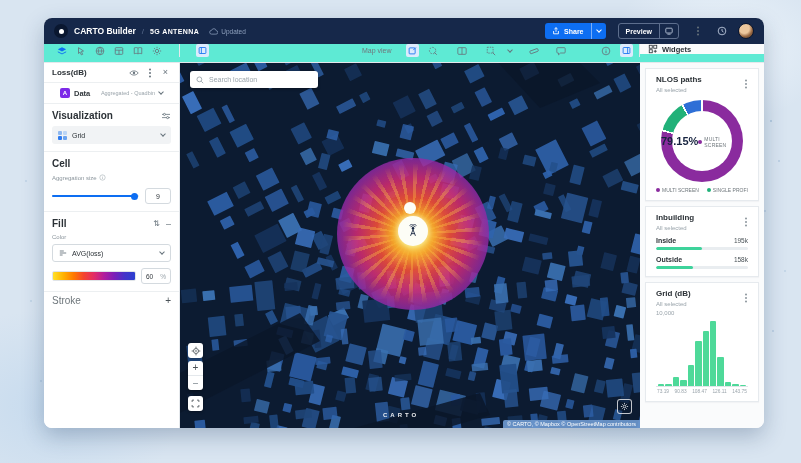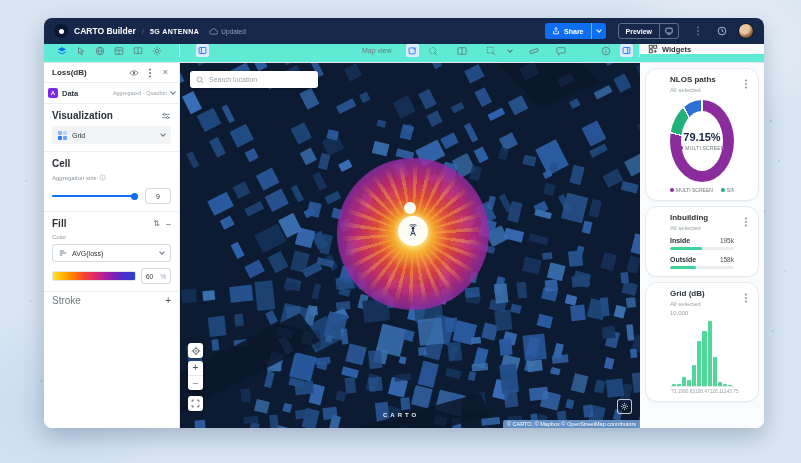--- a/index.html
+++ b/index.html
@@ -54,21 +54,21 @@
 
   
   .appbody{flex:1;display:flex;min-height:0}
 
   
   .left-panel{width:136px;border-right:1px solid #e4e8ec;background:#fff;font-size:7.5px;flex:0 0 auto;overflow:hidden}
   .lp-head{height:20px;display:flex;align-items:center;gap:5px;padding:0 8px;border-bottom:1px solid #eceff1}
   .lp-title{font-weight:bold;font-size:8px;flex:1;color:#2b3136}
   .ghost{color:#67737c;cursor:pointer;display:flex;align-items:center;justify-content:center;width:11px;height:11px}
   .xglyph::before{content:"×";font-size:9px;line-height:1}
-  .lp-data{height:20px;display:flex;align-items:center;gap:4px;padding:0 4px}
+  .lp-data{height:20px;display:flex;align-items:center;gap:4px;padding:0 16px}
   .badge{width:10px;height:10px;border-radius:2px;background:#7d2ae8;color:#fff;font-size:6px;font-weight:bold;
          display:flex;align-items:center;justify-content:center}
   .lp-data-label{font-weight:bold;font-size:7.5px;flex:1}
   .lp-src{font-size:5.5px;color:#9aa4ab;white-space:nowrap}
   .sec{padding:6px 8px 7px;border-top:1px solid #eceff1}
   .sec-head{display:flex;align-items:center;justify-content:space-between}
   .sec-title{font-weight:bold;font-size:10px;color:#2b3136}
   .mini-label{font-size:6px;color:#8b959c;margin-top:5px;display:flex;align-items:center;gap:2px}
   .selectbox{margin-top:5px;height:18px;background:#f1f3f5;border-radius:3px;display:flex;align-items:center;gap:5px;
              padding:0 6px;cursor:pointer}
@@ -118,28 +118,28 @@
   .fitbtn{left:8px;bottom:17px;width:15px;height:15px}
   .carto-logo{position:absolute;left:203px;bottom:10px;color:rgba(255,255,255,.92);font-size:6px;font-weight:bold;
     letter-spacing:3px;z-index:3}
   .gearbtn{position:absolute;right:8px;bottom:14px;width:15px;height:15px;border:1px solid rgba(255,255,255,.75);
     border-radius:3px;color:#fff;background:rgba(12,27,49,.35);display:flex;align-items:center;justify-content:center;z-index:3;cursor:pointer}
   .attrib{position:absolute;right:0;bottom:0;background:rgba(110,152,206,.92);color:#fff;font-size:5.5px;
     padding:1px 4px;border-top-left-radius:2px;z-index:3;white-space:nowrap}
 
   
   .right-panel{width:124px;background:#fafbfc;padding:5px;display:flex;flex-direction:column;gap:5px;flex:0 0 auto;overflow:hidden}
-  .card{background:#fff;border:1px solid #e6eaee;border-radius:12px;padding:6px 24px 7px;position:relative;box-shadow:0 1px 1px rgba(40,60,80,.04)}
+  .card{background:#fff;border:1px solid #e6eaee;border-radius:0;padding:6px 10px 7px;position:relative;box-shadow:0 1px 1px rgba(40,60,80,.04)}
   .card-title{font-size:8px;font-weight:bold;color:#2b3136}
   .card-kebab{position:absolute;right:7px;top:9px;color:#8b959c}
   .card-sub{font-size:6px;color:#9aa4ab;margin-top:3px}
   .donut-wrap{display:flex;justify-content:center;margin:7px 0 5px}
   .donut{width:82px;height:82px;border-radius:50%;position:relative}
   .donut::after{content:"";position:absolute;inset:11px;background:#fff;border-radius:50%}
-  .donut-center{position:absolute;inset:0;display:flex;flex-direction:column;align-items:center;justify-content:center;z-index:1}
+  .donut-center{position:absolute;inset:0;display:flex;flex-direction:row;align-items:center;justify-content:center;z-index:1}
   .donut-val{font-size:11px;font-weight:bold;color:#16233f}
   .donut-lab{font-size:5px;color:#6f777c;display:flex;gap:2px;align-items:center;margin-top:2px;letter-spacing:.2px}
   .dot{width:4px;height:4px;border-radius:50%;display:inline-block;flex:0 0 auto}
   .legend{display:flex;gap:8px;margin-top:3px;font-size:5px;color:#6f777c;flex-wrap:nowrap;overflow:hidden}
   .lgd{display:flex;align-items:center;gap:2px;white-space:nowrap}
   .ib-row{margin-top:6px}
   .ib-line{display:flex;justify-content:space-between;align-items:baseline}
   .ib-label{font-size:7px;font-weight:bold;color:#2b3136}
   .ib-value{font-size:6.5px;color:#4a5257}
   .ib-bar{height:3px;background:#e9edf0;border-radius:2px;margin-top:3px;position:relative;overflow:hidden}

